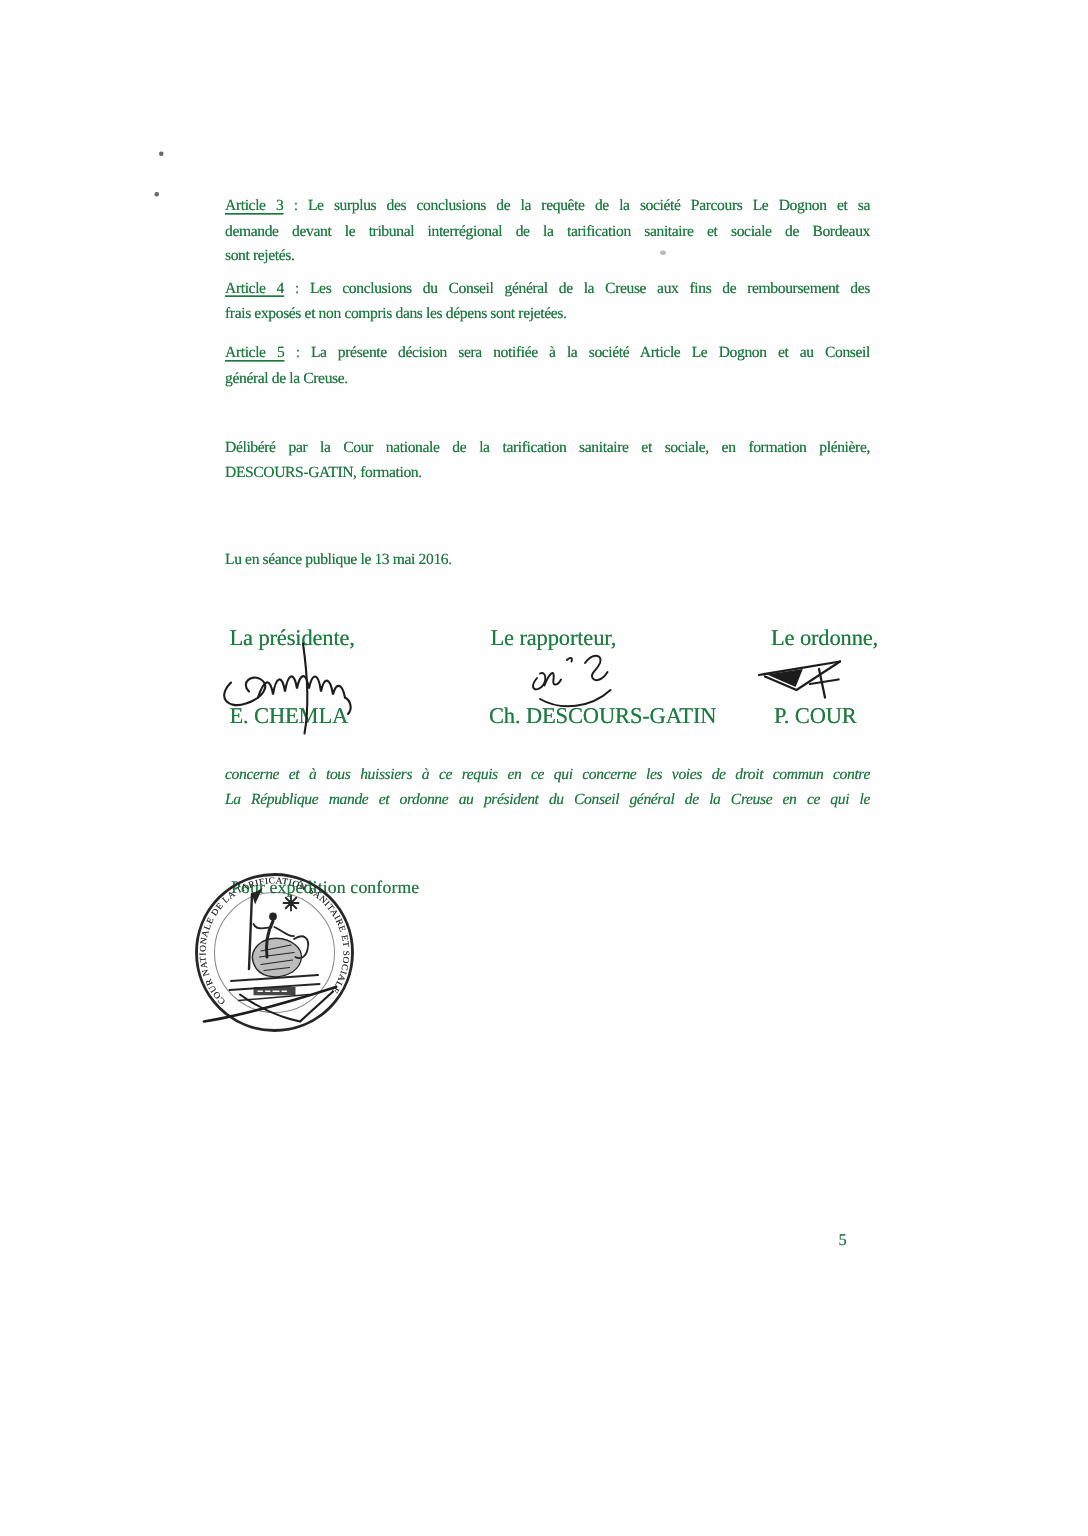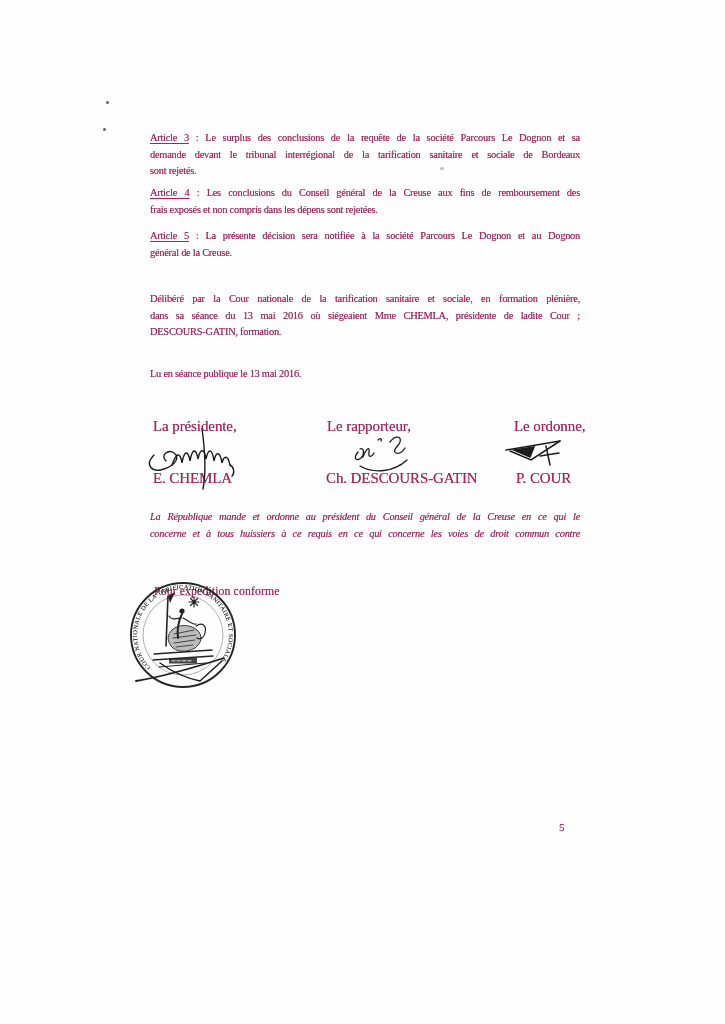--- a/index.html
+++ b/index.html
@@ -1,18 +1,18 @@
 <!DOCTYPE html>
 <html><head>
 <meta charset="utf-8">
 <style>
   html,body{margin:0;padding:0;background:#ffffff;}
   .page{
     position:relative;width:725px;height:1024px;background:#fefefe;
-    font-family:"Liberation Serif","DejaVu Serif",serif;color:#be185d;
+    font-family:"Liberation Serif","DejaVu Serif",serif;color:#15803d;
     overflow:hidden;text-shadow:0 0 0.4px rgba(25,25,25,0.55);
   }
   .block{position:absolute;left:150px;width:430px;font-size:10.4px;letter-spacing:-0.25px;line-height:16.5px;}
   .jline{text-align:justify;text-align-last:justify;white-space:nowrap;}
   .jline.last{text-align-last:left;}
   .u{text-decoration:underline;text-underline-offset:2px;text-decoration-thickness:0.8px;}
   .italic{font-style:italic;}
   .role,.name{position:absolute;font-size:15px;letter-spacing:-0.1px;white-space:nowrap;}
   .cert{position:absolute;left:154px;top:584px;font-size:11.8px;letter-spacing:0.1px;white-space:nowrap;z-index:1;}
   .pagenum{position:absolute;left:559px;top:821px;font-size:11px;}
@@ -35,27 +35,26 @@
     <div class="jline">demande devant le tribunal interrégional de la tarification sanitaire et sociale de Bordeaux</div>
     <div class="jline last">sont rejetés.</div>
   </div>
 
   <div class="block" style="top:185px">
     <div class="jline"><span class="u">Article 4</span><span> : </span><span>Les conclusions du Conseil général de la Creuse aux fins de remboursement des</span></div>
     <div class="jline last">frais exposés et non compris dans les dépens sont rejetées.</div>
   </div>
 
   <div class="block" style="top:228px">
-    <div class="jline"><span class="u">Article 5</span><span> : </span><span>La présente décision sera notifiée à la société Parcours Le Dognon et au Dognon</span></div>
+    <div class="jline"><span class="u">Article 5</span><span> : </span><span>La présente décision sera notifiée à la société Article Le Dognon et au Conseil</span></div>
     <div class="jline last">général de la Creuse.</div>
   </div>
 
   <div class="block" style="top:291px">
     <div class="jline">Délibéré par la Cour nationale de la tarification sanitaire et sociale, en formation plénière,</div>
-    <div class="jline">dans sa séance du 13 mai 2016 où siégeaient Mme CHEMLA, présidente de ladite Cour ;</div>
     <div class="jline last">DESCOURS-GATIN, formation.</div>
   </div>
 
   <div class="block" style="top:366px">
     <div class="jline last">Lu en séance publique le 13 mai 2016.</div>
   </div>
 
   <div class="role" style="left:153px;top:418px">La présidente,</div>
   <div class="role" style="left:327px;top:418px">Le rapporteur,</div>
   <div class="role" style="left:514px;top:418px">Le ordonne,</div>
@@ -87,22 +86,22 @@
       <path d="M 42,10 L 46,29"></path>
       <path d="M 36,20 L 55,17"></path>
     </g>
   </svg>
 
   <div class="name" style="left:153px;top:470px">E. CHEMLA</div>
   <div class="name" style="left:326px;top:470px">Ch. DESCOURS-GATIN</div>
   <div class="name" style="left:516px;top:470px">P. COUR</div>
 
   <div class="block italic" style="top:509px">
+    <div class="jline">concerne et à tous huissiers à ce requis en ce qui concerne les voies de droit commun contre</div>
     <div class="jline">La République mande et ordonne au président du Conseil général de la Creuse en ce qui le</div>
-    <div class="jline">concerne et à tous huissiers à ce requis en ce qui concerne les voies de droit commun contre</div>
   </div>
 
   <div class="cert">Pour expédition conforme</div>
 
   <svg class="stamp" width="114" height="114" viewBox="0 0 114 114">
     <circle cx="57" cy="57" r="52" fill="none" stroke="#262626" stroke-width="1.9"></circle>
     <circle cx="57" cy="57" r="40" fill="none" stroke="#2c2c2c" stroke-width="0.7" opacity="0.55"></circle>
     <defs>
       <path id="sealArc" d="M 24.5,89.5 A 46,46 0 1 1 89.5,89.5" fill="none"></path>
     </defs>

